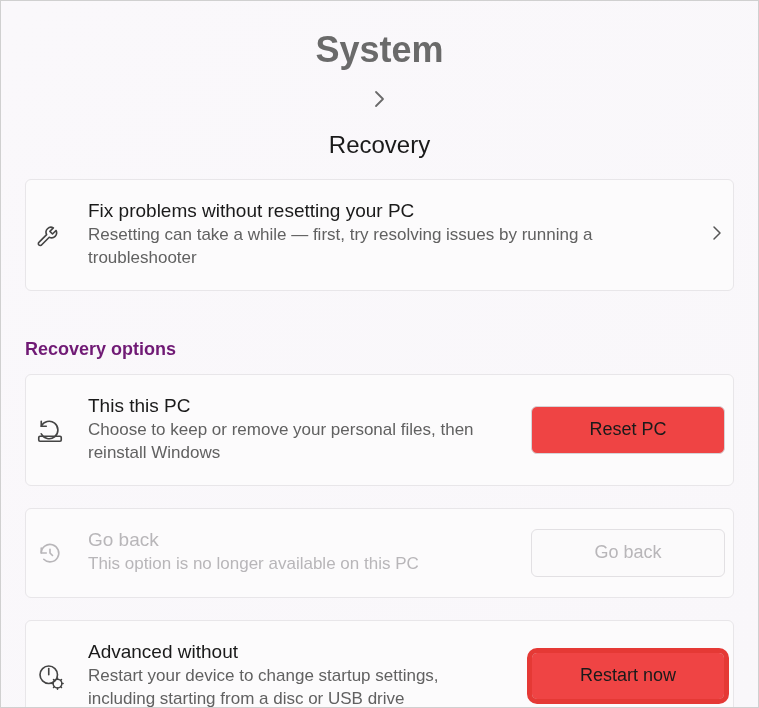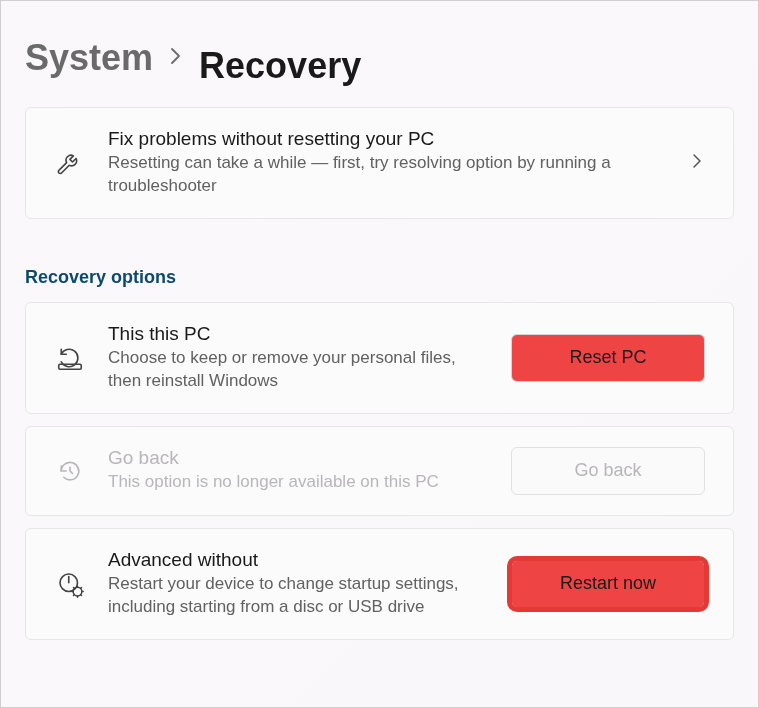--- a/index.html
+++ b/index.html
@@ -14,49 +14,49 @@
       height: 708px;
       padding: 0;
       border: 1px solid #d0d0d0;
       color: #1a1a1a;
     }
     .breadcrumb {
       display: flex;
       align-items: center;
       padding: 28px 24px 20px 24px;
       gap: 16px;
+      flex-direction: column;
     }
     .breadcrumb-parent {
       font-size: 36px;
       font-weight: 600;
       color: #6a6a6a;
     }
     .breadcrumb-sep {
       font-size: 24px;
       color: #6a6a6a;
       font-weight: 400;
     }
     .breadcrumb-current {
-      font-size: 36px;
-      font-weight: 700;
-      color: #1a1a1a;
-      margin-top: 16px;
+      font-size: 24px;
+      font-weight: 400;
+      color: #1a1a1a;
     }
     .content {
       padding: 0 24px 24px 24px;
     }
     .card {
       background: #fcfbfc;
       border: 1px solid #e8e6e9;
       border-radius: 6px;
-      padding: 20px 28px;
+      padding: 20px 8px;
       display: flex;
       align-items: center;
       gap: 22px;
-      margin-bottom: 12px;
+      margin-bottom: 22px;
     }
     .card-icon {
       flex-shrink: 0;
       width: 32px;
       height: 32px;
       display: flex;
       align-items: center;
       justify-content: center;
       color: #444;
     }
@@ -76,21 +76,21 @@
       color: #616161;
       line-height: 1.35;
     }
     .card-chevron {
       flex-shrink: 0;
       color: #555;
     }
     .section-heading {
       font-size: 18px;
       font-weight: 600;
-      color: #0c4a6e;
+      color: #701a75;
       margin: 48px 0 14px 0;
     }
     .action-button {
       flex-shrink: 0;
       background: #ef4444;
       border: 1px solid #d6d4d7;
       border-radius: 6px;
       padding: 10px 28px;
       font-size: 18px;
       font-family: inherit;
@@ -135,21 +135,21 @@
 <div class="content">
 
   <div class="card">
     <div class="card-icon">
       <svg width="30" height="30" viewBox="0 0 24 24" fill="none">
         <path d="M14.7 6.3a4 4 0 0 0-5.4 5.4l-6 6a1.5 1.5 0 1 0 2.1 2.1l6-6a4 4 0 0 0 5.4-5.4l-2.8 2.8-2.1-2.1 2.8-2.8z" stroke="currentColor" stroke-width="1.3" fill="none" stroke-linejoin="round"></path>
       </svg>
     </div>
     <div class="card-body">
       <div class="card-title">Fix problems without resetting your PC</div>
-      <div class="card-desc">Resetting can take a while — first, try resolving option by running a troubleshooter</div>
+      <div class="card-desc">Resetting can take a while — first, try resolving issues by running a troubleshooter</div>
     </div>
     <div class="card-chevron">
       <svg width="16" height="16" viewBox="0 0 16 16" fill="none">
         <path d="M5 2 L11 8 L5 14" stroke="currentColor" stroke-width="1.5" fill="none" stroke-linecap="round" stroke-linejoin="round"></path>
       </svg>
     </div>
   </div>
 
   <div class="section-heading">Recovery options</div>
 

